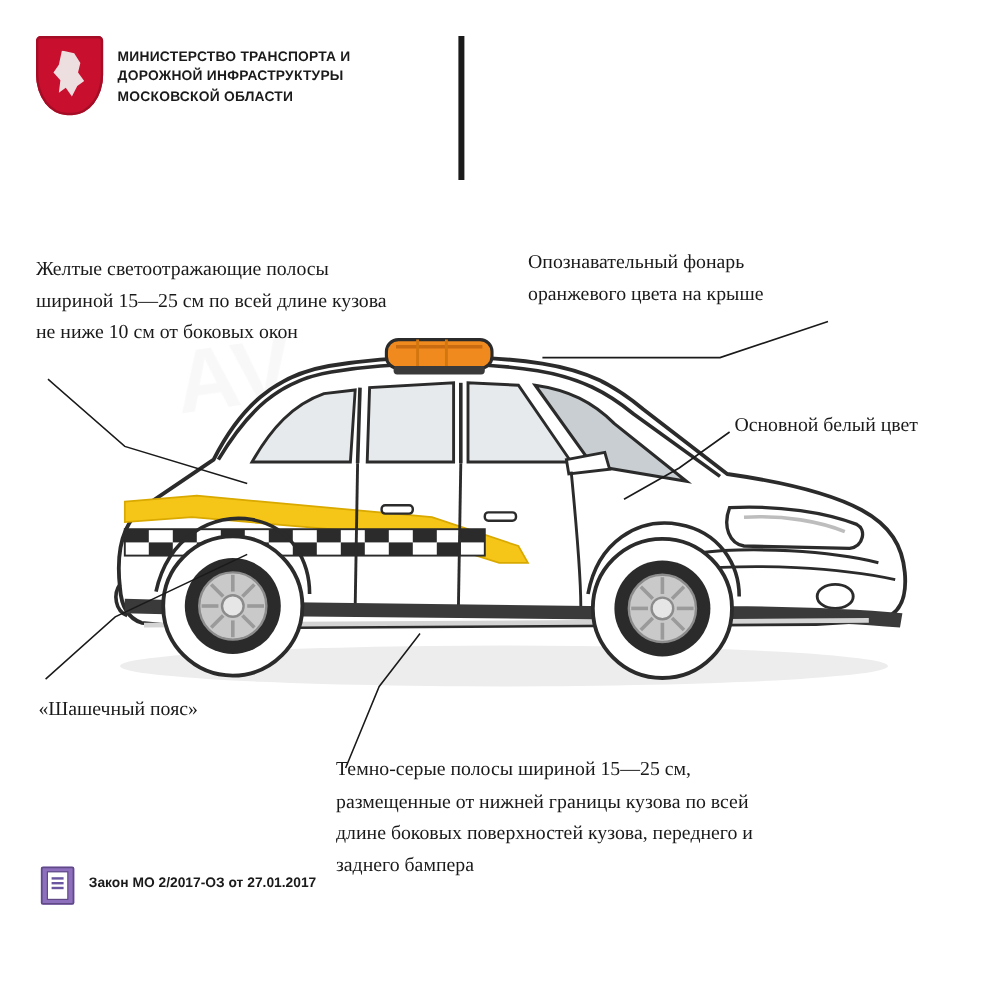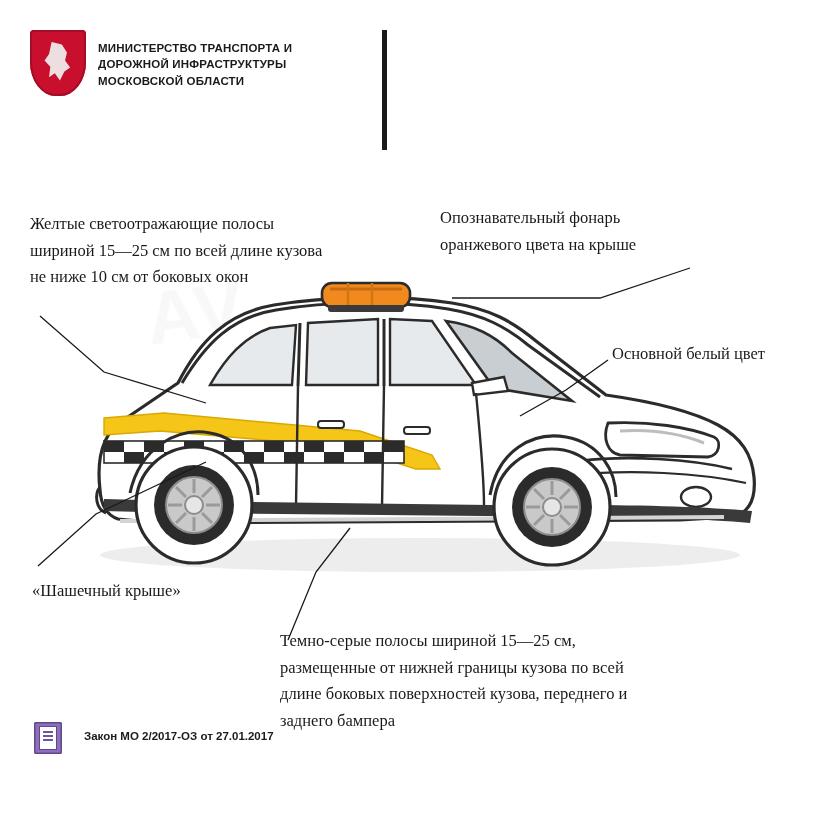--- a/index.html
+++ b/index.html
@@ -112,21 +112,21 @@
     box-shadow: 0 0 0 1px #5f4a86;
   }
   #law-icon:after {
     content: "";
     position: absolute; left: 9px; top: 9px;
     width: 10px; height: 2px;
     background: #6a56a0;
     box-shadow: 0 4px 0 0 #6a56a0, 0 8px 0 0 #6a56a0;
   }
   #law-text {
-    position: absolute; left: 50px; top: 8px;
+    position: absolute; left: 40px; top: 8px;
     font-family: "Liberation Sans", sans-serif;
     font-size: 11.5px;
     font-weight: bold;
     color: #1a1a1a;
   }
 
   
   #car { position: absolute; left: 60px; top: 255px; width: 720px; height: 340px; }
 </style>
 </head>
@@ -288,21 +288,21 @@
 
       <path d="M38 566 L96 514 L206 462"></path>
 
       <path d="M288 640 L316 572 L350 528"></path>
     </g>
   </svg>
 
   <div class="callout" id="txt-yellow">Желтые светоотражающие полосы шириной 15—25 см по всей длине кузова не ниже 10 см от боковых окон</div>
   <div class="callout" id="txt-white">Основной белый цвет</div>
   <div class="callout" id="txt-lamp">Опознавательный фонарь оранжевого цвета на крыше</div>
-  <div class="callout" id="txt-belt">«Шашечный крыше»</div>
+  <div class="callout" id="txt-belt">«Шашечный пояс»</div>
   <div class="callout" id="txt-gray">Темно-серые полосы шириной 15—25 см, размещенные от нижней границы кузова по всей длине боковых поверхностей кузова, переднего и заднего бампера</div>
 
   <div id="footer">
     <div id="law-icon"></div>
     <div id="law-text">Закон МО 2/2017-ОЗ от 27.01.2017</div>
   </div>
 
 </div>
 
 </body></html>

